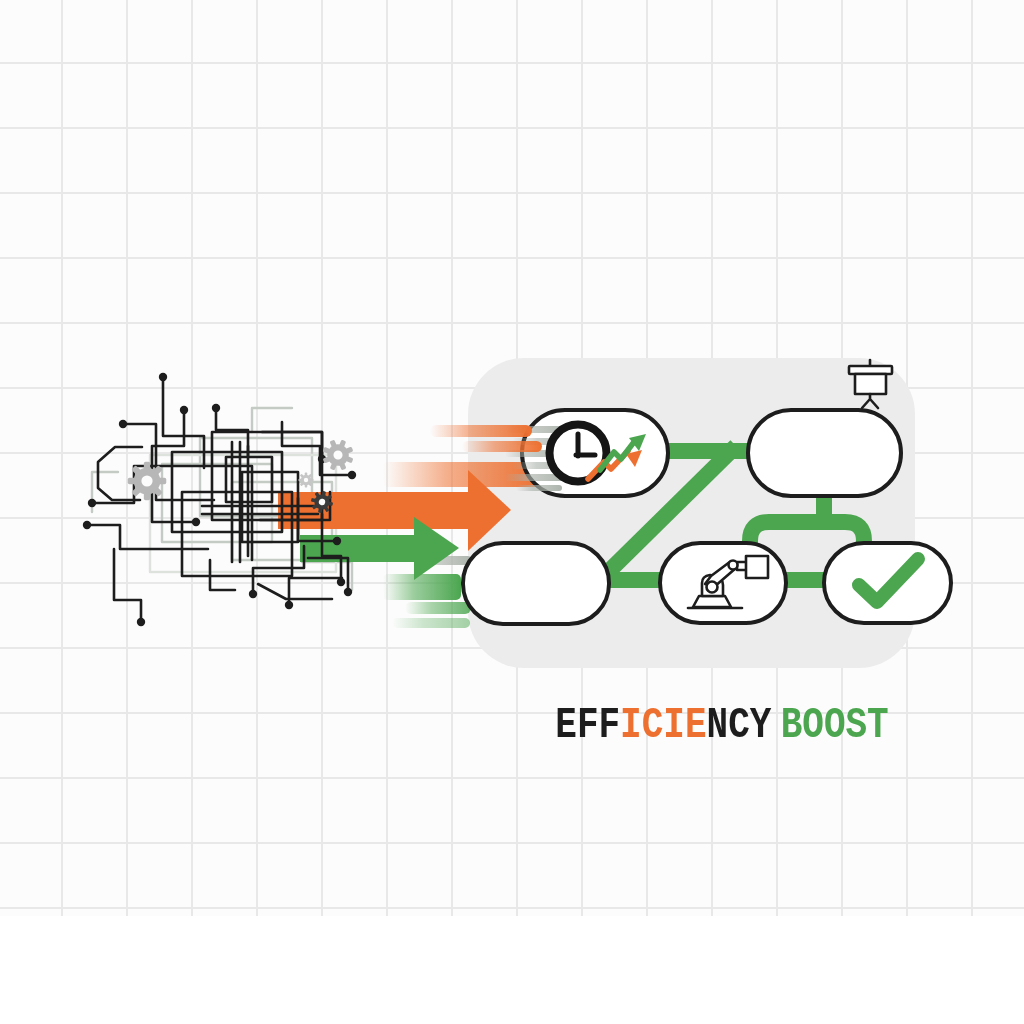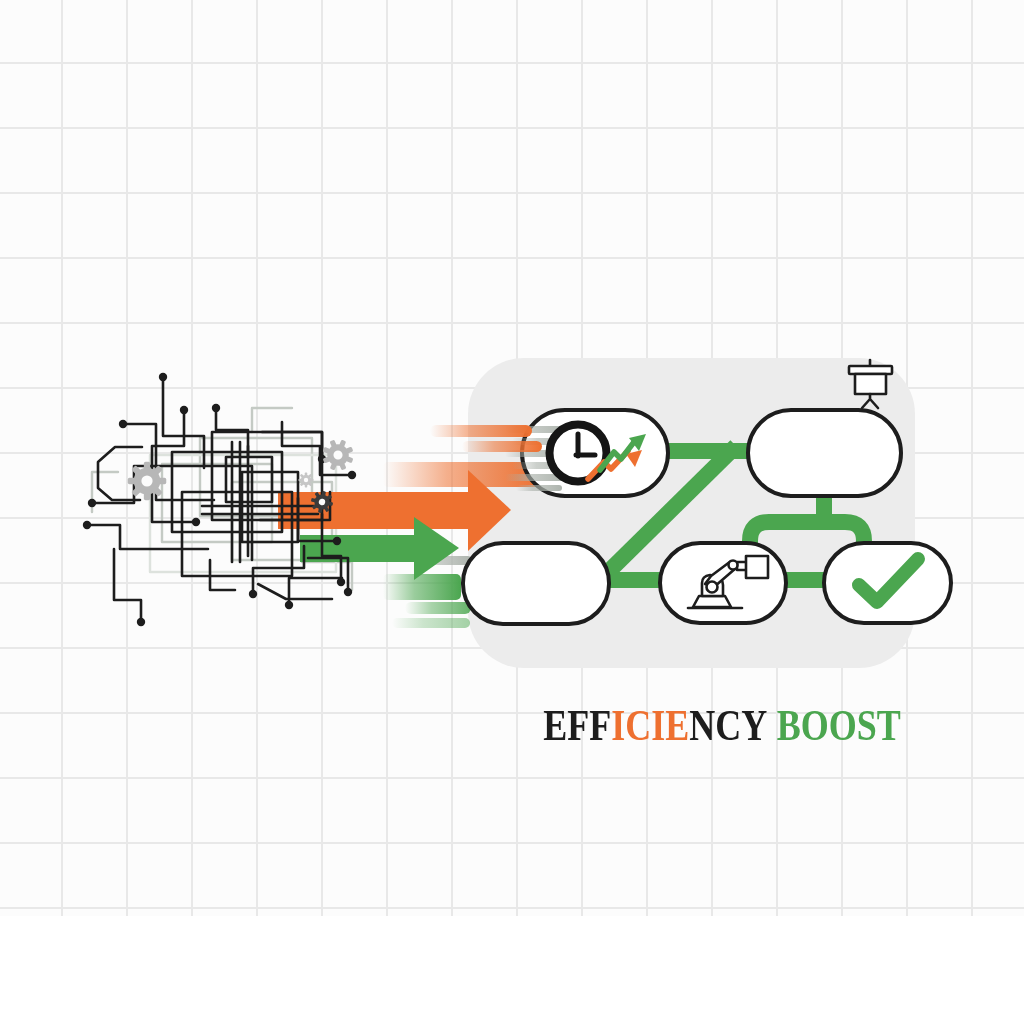--- a/index.html
+++ b/index.html
@@ -4,21 +4,21 @@
 <style>
   html,body{margin:0;padding:0;background:#ffffff}
   .canvas{
     position:relative;width:1024px;height:916px;overflow:hidden;
     background-color:#fcfcfc;
     background-image:
       linear-gradient(to right,#e8e8e8 2px,transparent 2px),
       linear-gradient(to bottom,#e8e8e8 2px,transparent 2px);
     background-size:65px 65px;
     background-position:61px 62px;
-    font-family:Liberation Serif, serif;
+    font-family:Liberation Mono, monospace;
   }
   .scene{position:absolute;left:0;top:0}
   .headline{
     position:absolute;left:462px;top:703px;width:520px;
     text-align:center;font-size:45px;font-weight:bold;line-height:1;
     white-space:nowrap;letter-spacing:0;
     transform:scaleX(0.80);transform-origin:center;
   }
   .c-ink{color:#1d1d1d}
   .c-orange{color:#ee7030}

